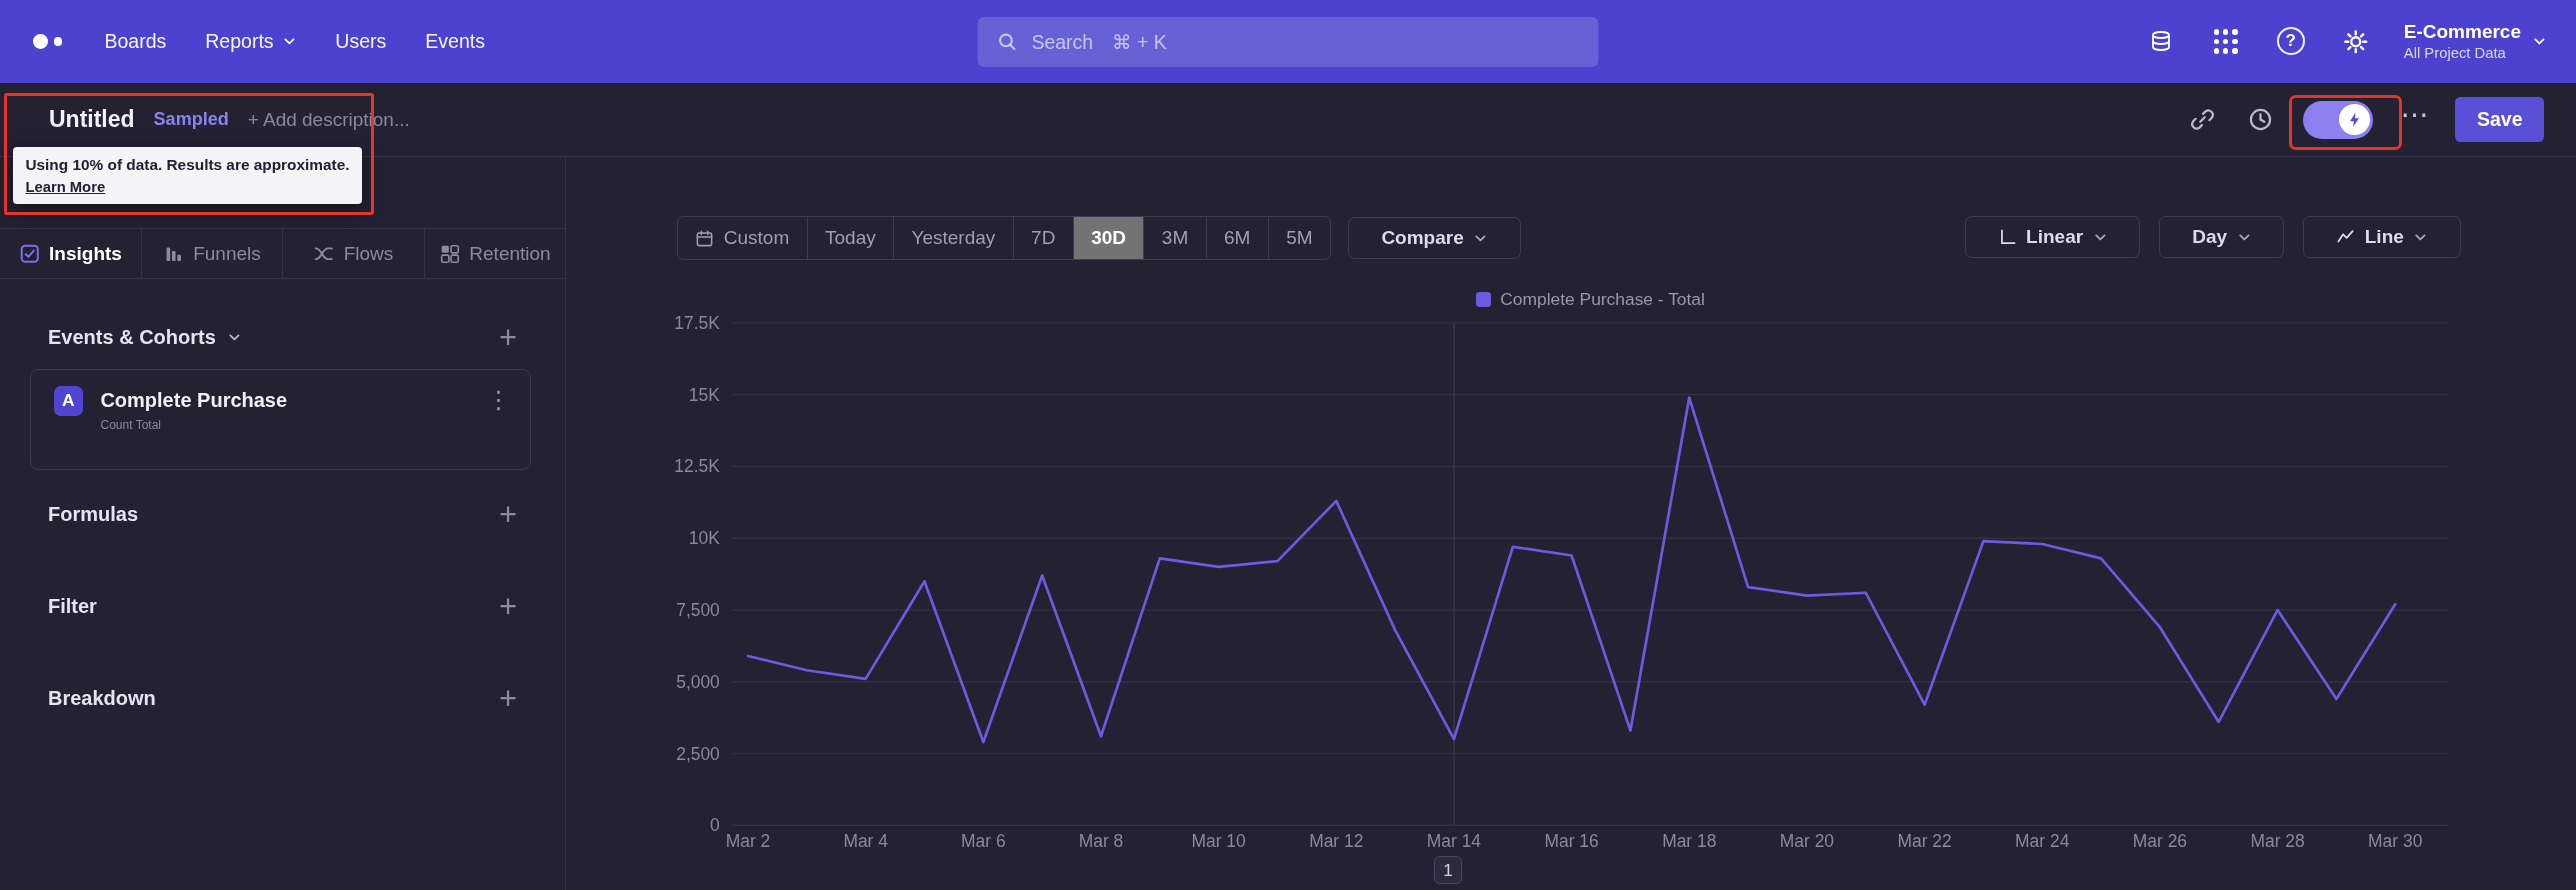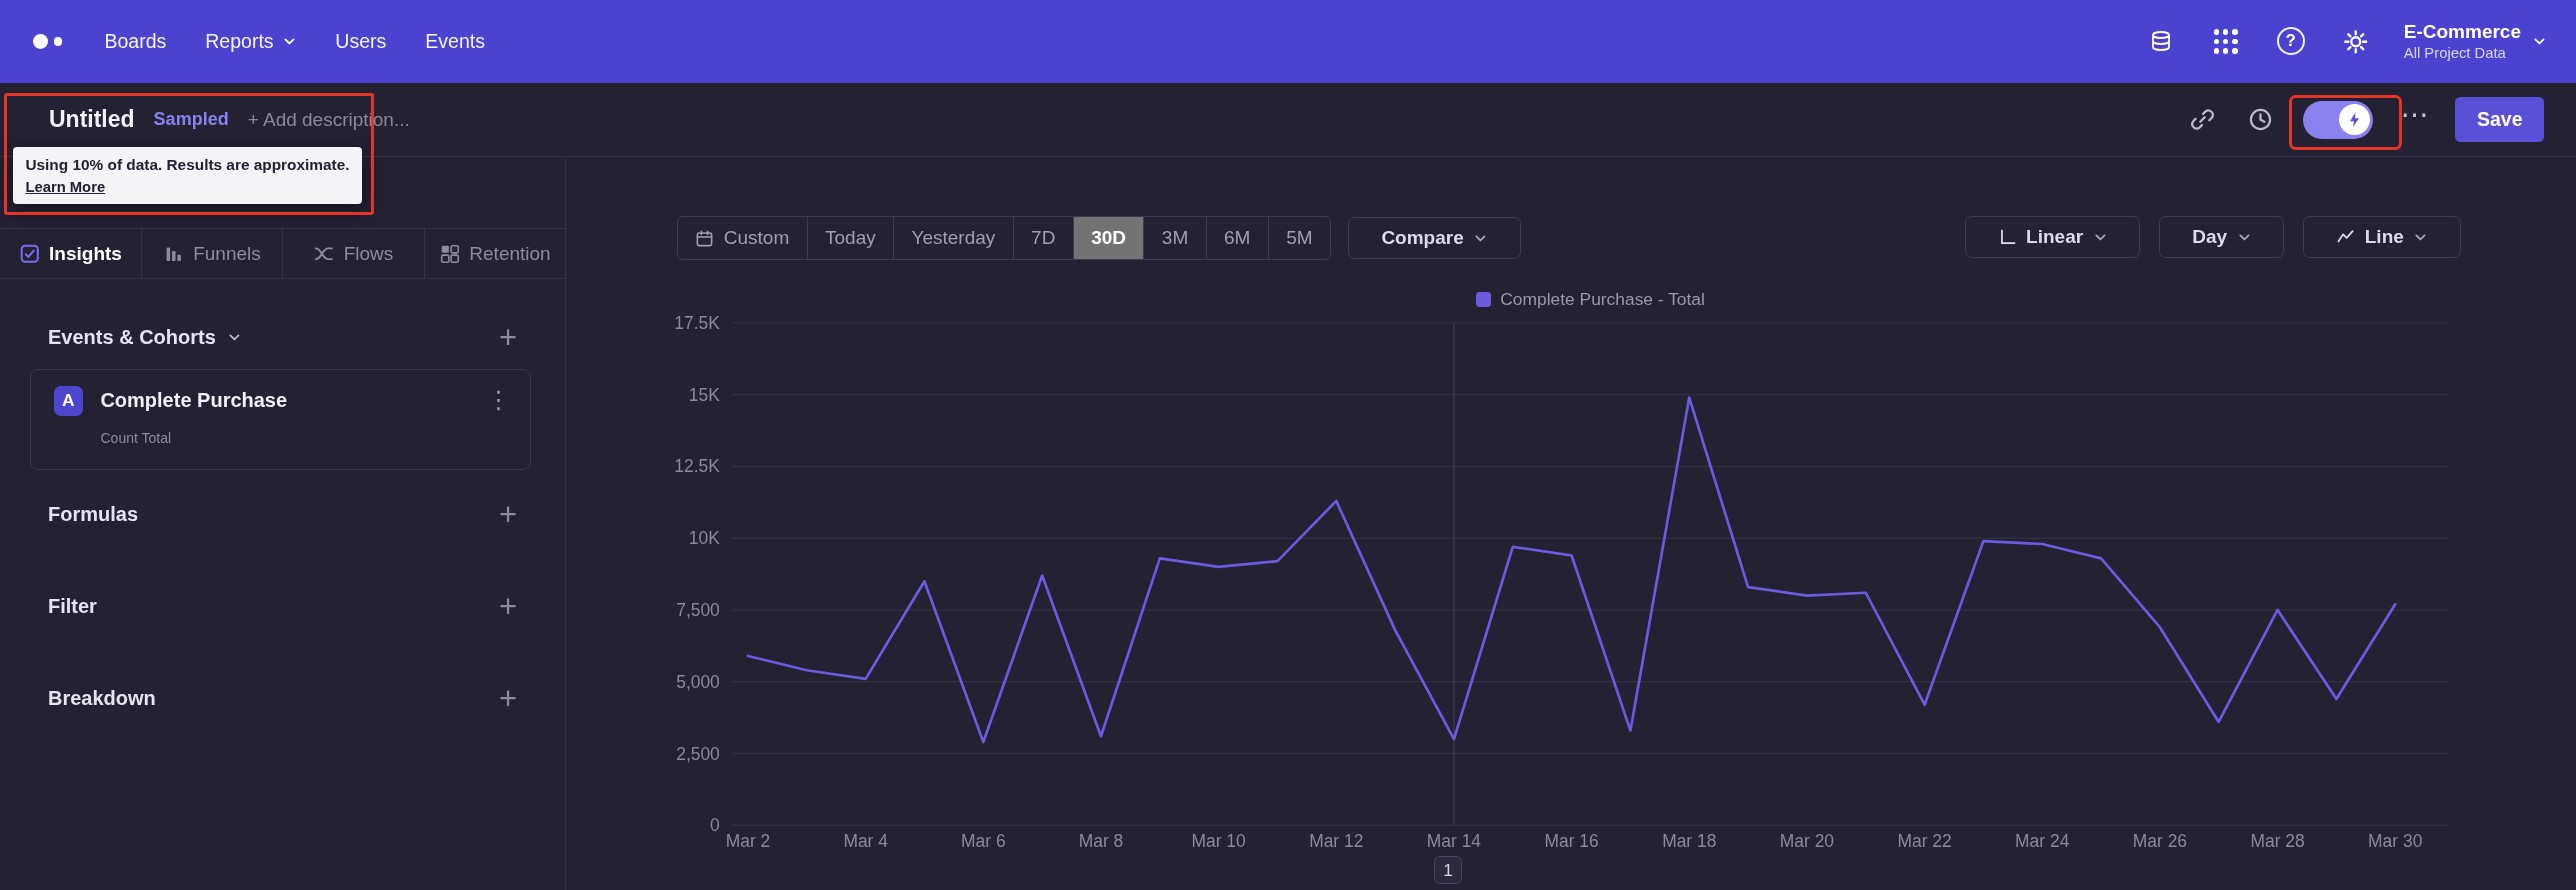--- a/index.html
+++ b/index.html
@@ -98,21 +98,21 @@
   .section-label { font-size:20px; font-weight:700; color:#e6e4f0; }
   .plus { font-size:31px; font-weight:300; color:#8d8a9e; cursor:pointer; line-height:1; }
 
   .event-card { position:absolute; left:29.5px; top:211px; width:501px; height:101px;
     border:1.3px solid #3a384e; border-radius:8px; cursor:pointer; }
   .card-row1 { position:absolute; left:23px; top:16px; display:flex; align-items:center; gap:17.4px; }
   .badge-a { width:29.5px; height:29.5px; border-radius:6.7px; background:#4f46d0; color:#fff;
     font-size:17.4px; font-weight:700; display:flex; align-items:center; justify-content:center; }
   .card-title { font-size:20px; font-weight:600; }
   .kebab { position:absolute; right:19px; top:16px; font-size:24px; color:#9c99ae; cursor:pointer; }
-  .card-sub { position:absolute; left:70px; top:60px; font-size:14px; color:#8d8a9e; }
+  .card-sub { position:absolute; left:70px; top:48px; font-size:12px; color:#8d8a9e; }
 
   .main { flex:1; position:relative; }
 
   .controls-left { position:absolute; top:58px; left:111px; display:flex; gap:17.4px; align-items:center; }
   .seg { display:flex; border:1.3px solid #3e3c52; border-radius:6px; overflow:hidden; }
   .seg-btn { padding:0 17.4px; height:42px; display:flex; align-items:center; gap:9.4px;
     font-size:19px; color:#a19eb2; border-left:1.3px solid #3e3c52; cursor:pointer; background:transparent; }
   .seg-btn:first-child { border-left:none; }
   .seg-btn.active { background:#737373; color:#fff; font-weight:600; }
   .pill-btn { height:42px; border:1.3px solid #3e3c52; border-radius:6.7px; padding:0 32px;
@@ -149,20 +149,28 @@
         </svg>
     </span>
     <span class="nav-item">
         <span>Users</span>
       </span>
     <span class="nav-item">
         <span>Events</span>
       </span>
   </nav>
 
+  <div class="search">
+    <svg width="21.5" height="21.5" viewBox="0 0 24 24" fill="none" stroke="rgba(255,255,255,.62)" stroke-width="2.4" stroke-linecap="round">
+        <circle cx="10.5" cy="10.5" r="6.5"></circle>
+        <path d="M15.5 15.5 L20 20"></path>
+      </svg>
+    <span>Search</span>
+    <span class="shortcut">⌘ + K</span>
+  </div>
 
   <div class="topnav-right">
     <span class="icon-btn">
       <svg width="24" height="24" viewBox="0 0 24 24" fill="none" stroke="#fff" stroke-width="1.8">
           <ellipse cx="12" cy="6" rx="8" ry="3"></ellipse>
           <path d="M4 6 v12 c0 1.7 3.6 3 8 3 s8 -1.3 8 -3 V6"></path>
           <path d="M4 12 c0 1.7 3.6 3 8 3 s8 -1.3 8 -3"></path>
         </svg>
     </span>
     <span class="icon-btn">

